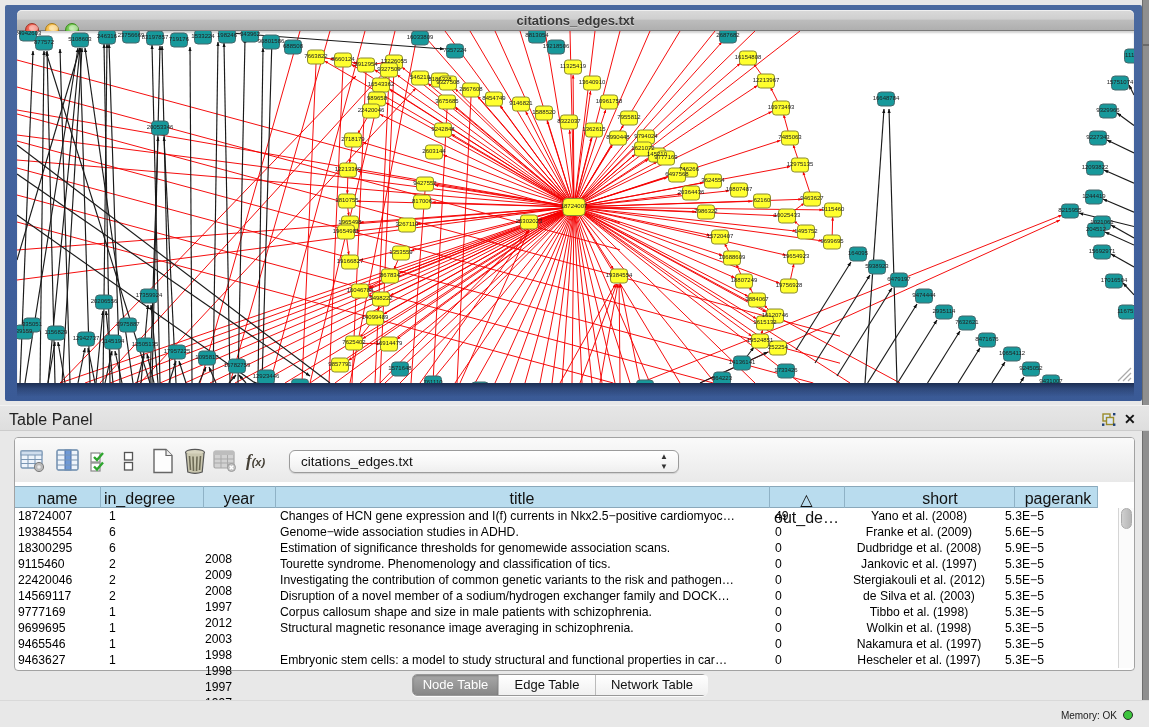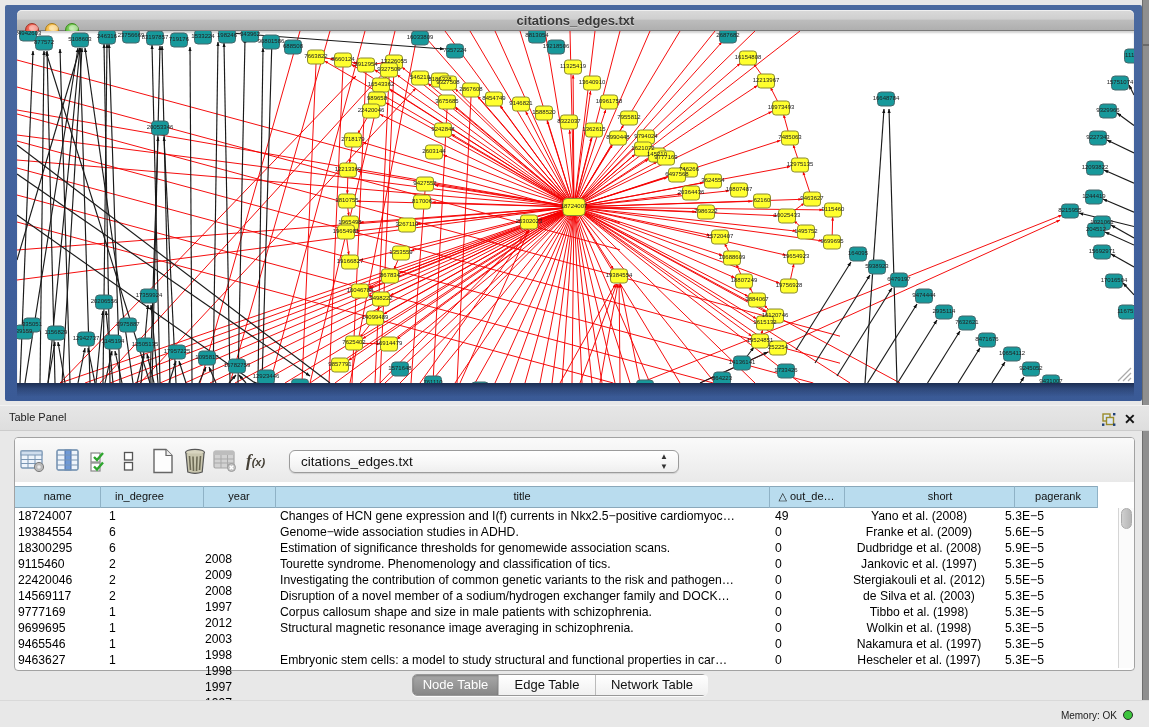--- a/index.html
+++ b/index.html
@@ -13,30 +13,30 @@
 .tl i {position:absolute;left:2.5px;top:1.2px;width:9px;height:5.5px;border-radius:50%;background:rgba(255,255,255,.4);}
 #b1 {left:8px;background:radial-gradient(circle at 50% 38%,#f98d7f 0%,#ea5343 60%,#cf3a28 100%);border:1px solid #9c3428;}
 #b2 {left:28px;background:radial-gradient(circle at 50% 38%,#fcd87e 0%,#f4b43e 60%,#dd9722 100%);border:1px solid #a87c19;}
 #b3 {left:48px;background:radial-gradient(circle at 50% 38%,#a8e18c 0%,#62c040 60%,#459e26 100%);border:1px solid #3c8a1e;}
 #canvas {left:17px;top:31px;width:1117px;height:352px;background:#fff;overflow:hidden;box-shadow:inset 0 2px 2px rgba(0,0,0,.18);}
 #shadowband {left:17px;top:383px;width:1117px;height:14px;background:linear-gradient(180deg,rgba(8,15,35,.6),rgba(8,15,35,.25) 40%,rgba(8,15,35,0));}
 #rstrip {left:1142px;top:0;width:7px;height:727px;background:#8f8f8f;border-left:1px solid #6e6e6e;}
 #rstrip:after {content:"";position:absolute;left:0;top:44px;width:7px;height:2px;background:#6a6a6a;}
 
 #tpbar {left:0;top:405px;width:1149px;height:26px;background:linear-gradient(180deg,#e6e6e6,#dedede);border-top:1px solid #f2f2f2;border-bottom:1px solid #cccccc;}
-#tpbar .t {position:absolute;left:9px;top:5px;font-size:11px;color:#222;}
+#tpbar .t {position:absolute;left:9px;top:5px;font-size:16px;color:#222;}
 #floatico {position:absolute;left:1102px;top:7px;width:14px;height:13px;}
 #closeico {position:absolute;left:1124px;top:5px;font-size:14px;font-weight:bold;color:#111;}
 #box {left:14px;top:437px;width:1121px;height:234px;border:1px solid #a2a2a2;border-radius:4px;background:#fff;}
 #toolbar {left:15px;top:438px;width:1119px;height:44px;background:linear-gradient(180deg,#fafafa,#e9e9e9);border-radius:3px 3px 0 0;}
 #combo {left:289px;top:450px;width:390px;height:23px;background:linear-gradient(180deg,#ffffff 0%,#f6f6f6 60%,#eeeeee 100%);border:1px solid #9b9b9b;border-radius:6px;box-shadow:0 1px 1px rgba(0,0,0,.12);}
 #combo .ct {position:absolute;left:11px;top:3px;font-size:13.5px;color:#111;}
 #combo .ar {position:absolute;right:10px;top:1px;font-size:8px;color:#333;line-height:10px;text-align:center;}
 
-#thead {left:15px;top:486px;width:1082px;height:22px;background:#b9dcee;border-top:1px solid #8aa8ba;border-bottom:1px solid #8aa8ba;font-size:11px;color:#111;}
+#thead {left:15px;top:486px;width:1082px;height:22px;background:#b9dcee;border-top:1px solid #8aa8ba;border-bottom:1px solid #8aa8ba;font-size:16px;color:#111;}
 #thead span {position:absolute;top:3px;text-align:center;}
 .hsep {position:absolute;top:486px;width:1px;height:22px;background:#8fb2c6;}
 .row {font-size:12.2px;}
 .row {position:absolute;left:15px;width:1082px;height:16px;}
 .row span {position:absolute;top:1px;white-space:nowrap;overflow:hidden;}
 .c0 {left:3px;width:82px;}
 .c1 {left:94px;width:100px;}
 .c2 {left:190px;width:80px;margin-top:43px;}
 .c3 {left:265px;width:492px;}
 .c4 {left:760px;width:70px;}

